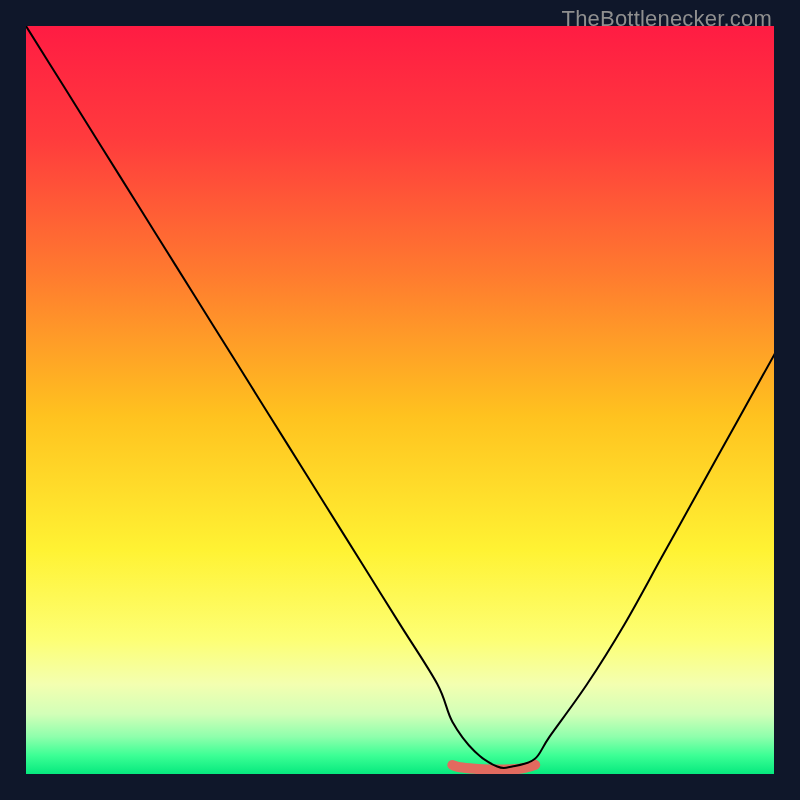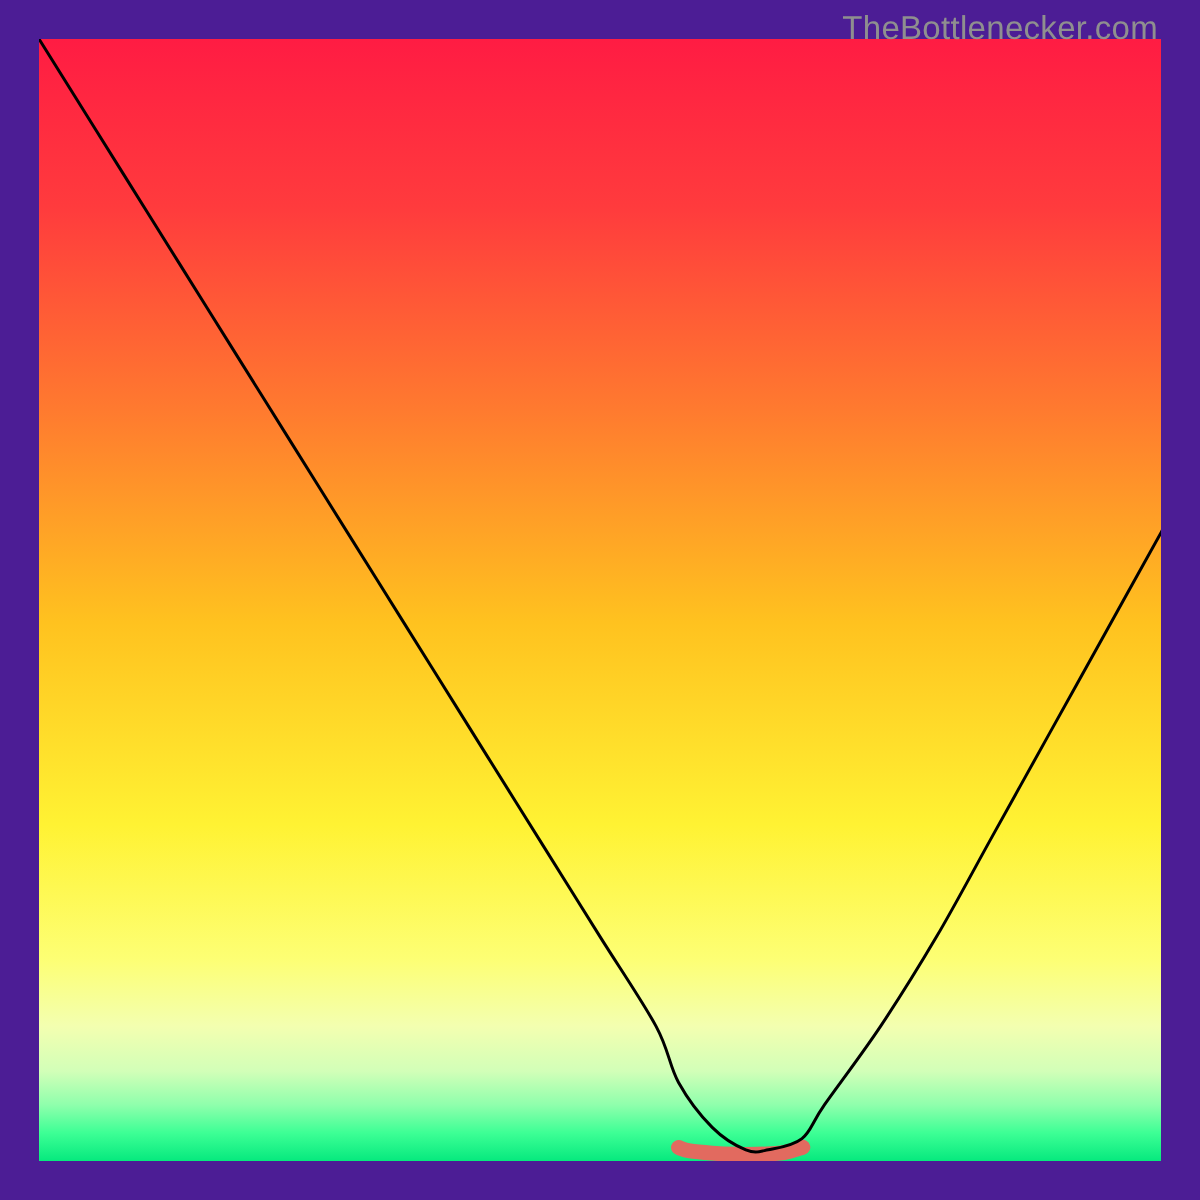--- a/index.html
+++ b/index.html
@@ -7,21 +7,21 @@
     padding: 0;
     width: 800px;
     height: 800px;
     background: #000;
     overflow: hidden;
   }
   .frame {
     position: relative;
     width: 800px;
     height: 800px;
-    background: #4c1d95;
+    background: #0f172a;
   }
   .plot-area {
     position: absolute;
     left: 26px;
     top: 26px;
     width: 748px;
     height: 748px;
     overflow: hidden;
   }
   .gradient {

